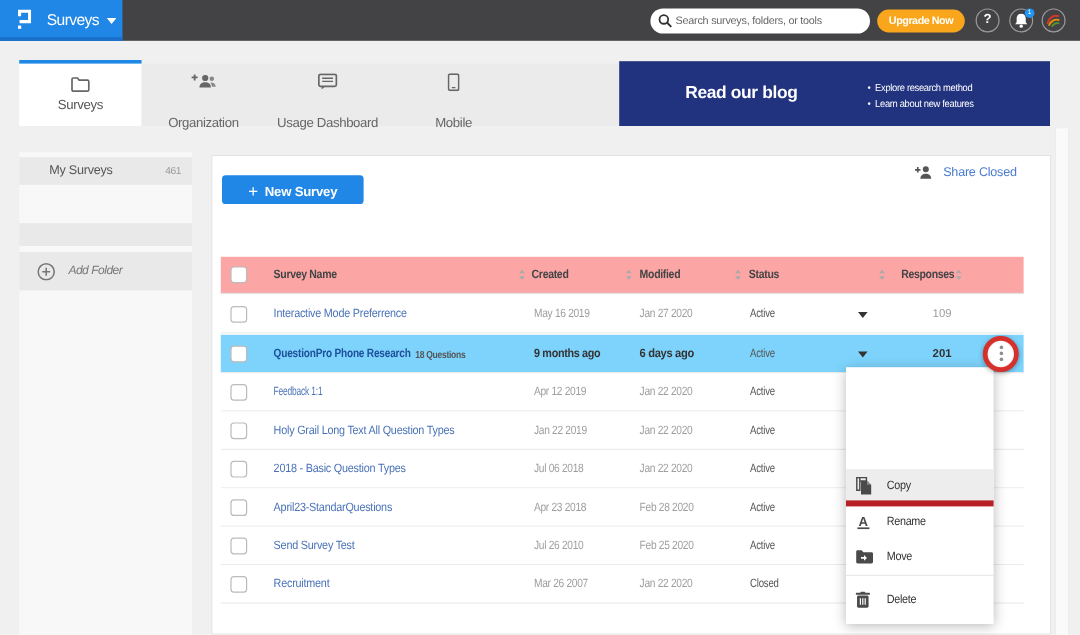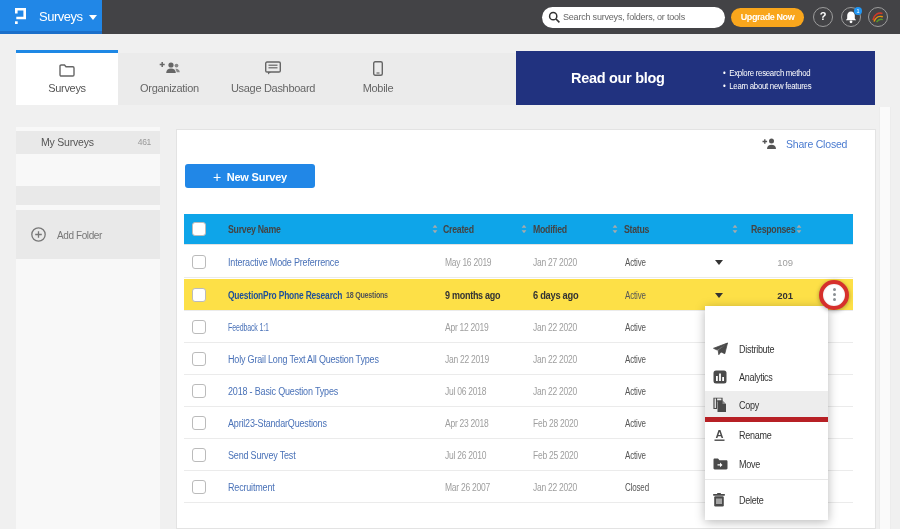--- a/index.html
+++ b/index.html
@@ -16,53 +16,53 @@
   #searchtxt { left:563px; top:11.5px; color:#666; font-size:9px; letter-spacing:-0.2px; }
   #upgrade { left:731px; top:8px; width:73px; height:19px; background:#f9a61c; border-radius:9.5px; color:#fff; font-size:9px; font-weight:bold; text-align:center; line-height:19px; letter-spacing:-0.4px; }
   .navcircle { width:20px; height:20px; border:1.5px solid #9c9c9c; border-radius:50%; top:7px; }
   #helpc { left:813px; color:#fff; font-weight:bold; font-size:11px; text-align:center; line-height:17px; }
   #bellc { left:841px; }
   #avatarc { left:868px; }
   #badge { left:854px; top:7px; width:8px; height:8px; background:#2196f3; border-radius:50%; color:#fff; font-size:5.5px; text-align:center; line-height:8px; }
 
   
   .tab { top:53px; height:52px; background:#ebebeb; }
-  .tab .tlabel { position:absolute; left:0; right:0; top:29px; text-align:center; font-size:11px; color:#666; letter-spacing:-0.3px; }
+  .tab .tlabel { position:absolute; left:0; right:0; top:44px; text-align:center; font-size:11px; color:#666; letter-spacing:-0.3px; }
   .tab svg { position:absolute; left:50%; transform:translateX(-50%); top:8px; }
   #tab1 { left:16px; top:50px; width:102px; height:55px; background:#fff; border-top:3px solid #1e88e5; }
   #tab1 .tlabel { top:29px; color:#555; }
   #tab1 svg { top:11px; }
   #tab2 { left:118px; width:103px; }
   #tab3 { left:221px; width:104px; }
   #tab4 { left:325px; width:106px; }
   #tabfill { left:431px; top:53px; width:85px; height:52px; background:#ebebeb; }
   #banner { left:516px; top:51px; width:359px; height:54px; background:#21327f; }
   #bannertitle { left:55px; top:19px; color:#fff; font-size:14.5px; font-weight:bold; letter-spacing:-0.3px; }
   .bullet { position:absolute; color:#fff; font-size:8.5px; letter-spacing:-0.3px; transform:scaleX(0.92); transform-origin:left top; }
 
   
   #sidebar { left:16px; top:127px; width:144px; height:402px; background:#f8f8f8; }
   .srow { position:absolute; left:0; width:144px; }
   #srow1 { top:3.5px; height:23px; background:#e9e9e9; }
   #srow2 { top:30px; height:29px; background:#fff; border-left:4.5px solid #1e88e5; }
   #srow3 { top:59px; height:19px; background:#e9e9e9; }
-  #srow4 { top:83px; height:49px; background:#e9e9e9; }
+  #srow4 { top:83px; height:32px; background:#e9e9e9;font-style:italic; }
   .sname { position:absolute; left:25px; top:50%; transform:translateY(-50%); font-size:10.5px; color:#555; letter-spacing:-0.2px; }
   .scount { position:absolute; right:9px; top:50%; transform:translateY(-50%); font-size:8.5px; color:#999; letter-spacing:-0.3px; }
 
   
   #panel { left:176px; top:129px; width:700px; height:400px; background:#fff; border:1px solid #e3e3e3; }
   #scrollstrip { left:878.5px; top:107px; width:12px; height:422px; background:#fafafa; border-left:1px solid #ececec; border-right:1px solid #ececec; }
   #sharefolder { left:786px; top:138px; color:#4a7bd0; font-size:10.5px; letter-spacing:-0.2px; }
-  #newsurvey { left:185px; top:164px; width:130px; height:24px; background:#2187e7; border-radius:3px; color:#fff; font-size:11px; font-weight:bold; text-align:center; line-height:24px; letter-spacing:-0.2px; }
-
-  
-  #thead { left:184px; top:214px; width:669px; height:31px; background:#0ea5e9; border-bottom:1px solid #e2e2e2; }
+  #newsurvey { left:185px; top:146px; width:118px; height:24px; background:#2187e7; border-radius:3px; color:#fff; font-size:11px; font-weight:bold; text-align:center; line-height:24px; letter-spacing:-0.2px; }
+
+  
+  #thead { left:184px; top:214px; width:669px; height:31px; background:#fca5a5; border-bottom:1px solid #e2e2e2; }
   .trow { left:184px; width:669px; height:32px; border-bottom:1px solid #ebebeb; background:#fff; }
-  .hl { background:#fde047; }
+  .hl { background:#7dd3fc; }
   .cb { position:absolute; left:8px; top:50%; margin-top:-7px; width:14px; height:14px; border:1.5px solid #bbb; border-radius:3px; background:#fff; }
   .cell { position:absolute; top:50%; transform:translateY(-50%); white-space:nowrap; }
   .name { left:44px; font-size:10px; color:#4a72b8; letter-spacing:-0.2px; transform:translateY(-50%) scaleX(0.9); transform-origin:left center; }
   .created { left:261px; font-size:10px; color:#9e9e9e; letter-spacing:-0.3px; transform:translateY(-50%) scaleX(0.85); transform-origin:left center; }
   .modified { left:349px; font-size:10px; color:#9e9e9e; letter-spacing:-0.3px; transform:translateY(-50%) scaleX(0.85); transform-origin:left center; }
   .status { left:441px; font-size:10px; color:#555; letter-spacing:-0.2px; transform:translateY(-50%) scaleX(0.8); transform-origin:left center; }
   .resp { right:60px; font-size:9.5px; color:#9e9e9e; }
   .drop { position:absolute; left:531px; top:50%; margin-top:-2px; width:0; height:0; border-left:4.5px solid transparent; border-right:4.5px solid transparent; border-top:5px solid #333; }
   .hcell { position:absolute; top:50%; transform:translateY(-50%) scaleX(0.875); transform-origin:left center; font-size:10px; font-weight:bold; color:#444; letter-spacing:-0.3px; white-space:nowrap; }
   .sorti { position:absolute; top:50%; transform:translateY(-50%); }
@@ -272,35 +272,20 @@
     <div class="cb"></div>
     <div class="cell name">Recruitment</div>
     <div class="cell created">Mar 26 2007</div>
     <div class="cell modified">Jan 22 2020</div>
     <div class="cell status">Closed</div>
     <div class="drop"></div>
     <div class="cell resp">0</div>
   </div>
 
   <div class="abs" id="menu">
-    <div class="mitem" style="top:29px">
-      <svg class="micon" width="15" height="13" viewBox="0 0 15 13">
-        <path d="M14.5,0.5 L0.5,5.8 L4.3,7.6 Z M14.5,0.5 L5.2,8.1 L5.8,12.2 L8,9.4 L11.8,11.2 Z" fill="#4a4a4a" stroke="#4a4a4a" stroke-width="0.8" stroke-linejoin="round"></path>
-      </svg>
-      <div class="mlabel">Distribute</div>
-    </div>
-    <div class="mitem" style="top:57px">
-      <svg class="micon" width="14" height="14" viewBox="0 0 14 14">
-        <rect x="0.5" y="0.5" width="13" height="13" rx="2.5" fill="#4a4a4a"></rect>
-        <rect x="3" y="6" width="1.8" height="5" fill="#fff"></rect>
-        <rect x="6.1" y="3.5" width="1.8" height="7.5" fill="#fff"></rect>
-        <rect x="9.2" y="7" width="1.8" height="4" fill="#fff"></rect>
-      </svg>
-      <div class="mlabel">Analytics</div>
-    </div>
     <div class="mitem hl" style="top:85px;background:#ededed">
       <svg class="micon" width="14" height="15" viewBox="0 0 14 15">
         <path d="M3.5,0.5 H9 V3.5 H3.5 Z M3.5,0.5 V11 H1 V0.5 Z" fill="none" stroke="#4a4a4a" stroke-width="1.2"></path>
         <path d="M4.5,3 H9.5 L13,6.5 V14.5 H4.5 Z" fill="#4a4a4a"></path>
         <path d="M9.5,3 L9.5,6.5 L13,6.5" fill="#fff" opacity="0.35"></path>
       </svg>
       <div class="mlabel">Copy</div>
     </div>
     <div class="mitem" style="top:115px">
       <svg class="micon" width="13" height="14" viewBox="0 0 13 14">

